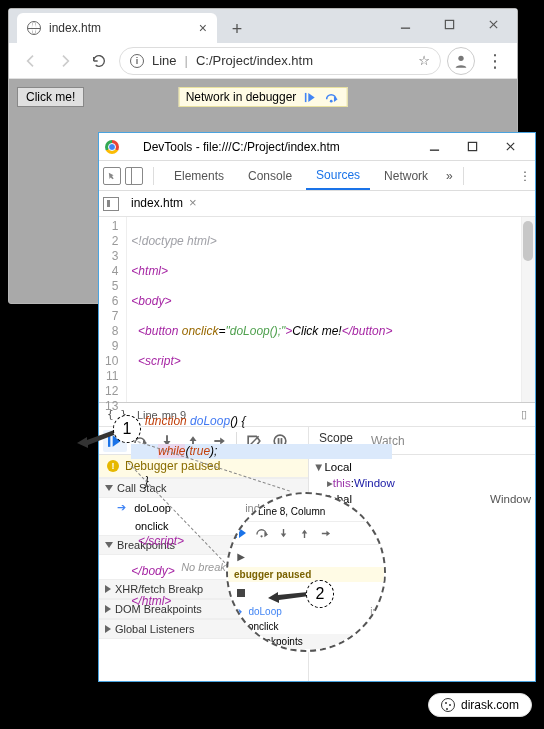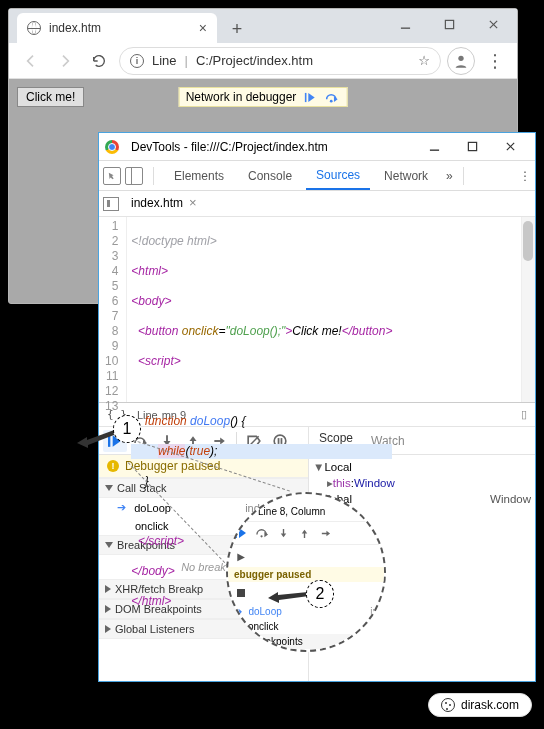--- a/index.html
+++ b/index.html
@@ -36,21 +36,21 @@
 .pause-banner { position:absolute; left:50%; top:8px; transform:translateX(-50%); background:#fffbe5; border:1px solid #e8e19e; font-size:12px; padding:2px 6px; display:flex; align-items:center; gap:6px; }
 .pause-banner .ico { display:inline-flex; width:16px; height:14px; align-items:center; justify-content:center; }
 .play-blue { color:#4285f4; }
 .step-blue { color:#4285f4; }
 
 
 .devtools {
   position: absolute; top: 132px; left: 98px; width: 438px; height: 550px;
   background:#fff; border:1px solid #4aa3df; display:flex; flex-direction:column;
 }
-.dt-title { height:28px; background:#fff; border-bottom:1px solid #ddd; display:flex; align-items:center; padding:0 6px; gap:12px; font-size:12px; }
+.dt-title { height:28px; background:#fff; border-bottom:1px solid #ddd; display:flex; align-items:center; padding:0 6px; gap:24px; font-size:12px; }
 .dt-title .logo { width:14px; height:14px; border-radius:50%; background:conic-gradient(#ea4335 0 120deg,#fbbc05 120deg 240deg,#34a853 240deg 360deg); position:relative; }
 .dt-title .logo::after{content:"";position:absolute;inset:3px;background:#4285f4;border-radius:50%;border:1.5px solid #fff;}
 .dt-title .win-btns { margin-left:auto; display:flex; }
 .dt-title .win-btns .win-btn{width:38px;}
 
 .dt-tabs { height:30px; border-bottom:1px solid #ddd; display:flex; align-items:center; padding:0 4px; font-size:12px; color:#555; gap:4px; }
 .dt-tabs .sq{width:18px;height:18px;border:1.3px solid #888;border-radius:2px;display:flex;align-items:center;justify-content:center;}
 .dt-tabs .sq2{width:18px;height:18px;border:1.3px solid #888;border-radius:2px;position:relative;}
 .dt-tabs .sq2::after{content:"";position:absolute;left:30%;top:0;bottom:0;border-left:1.3px solid #888;}
 .dt-tabs .sep{width:1px;height:18px;background:#ddd;margin:0 6px;}

